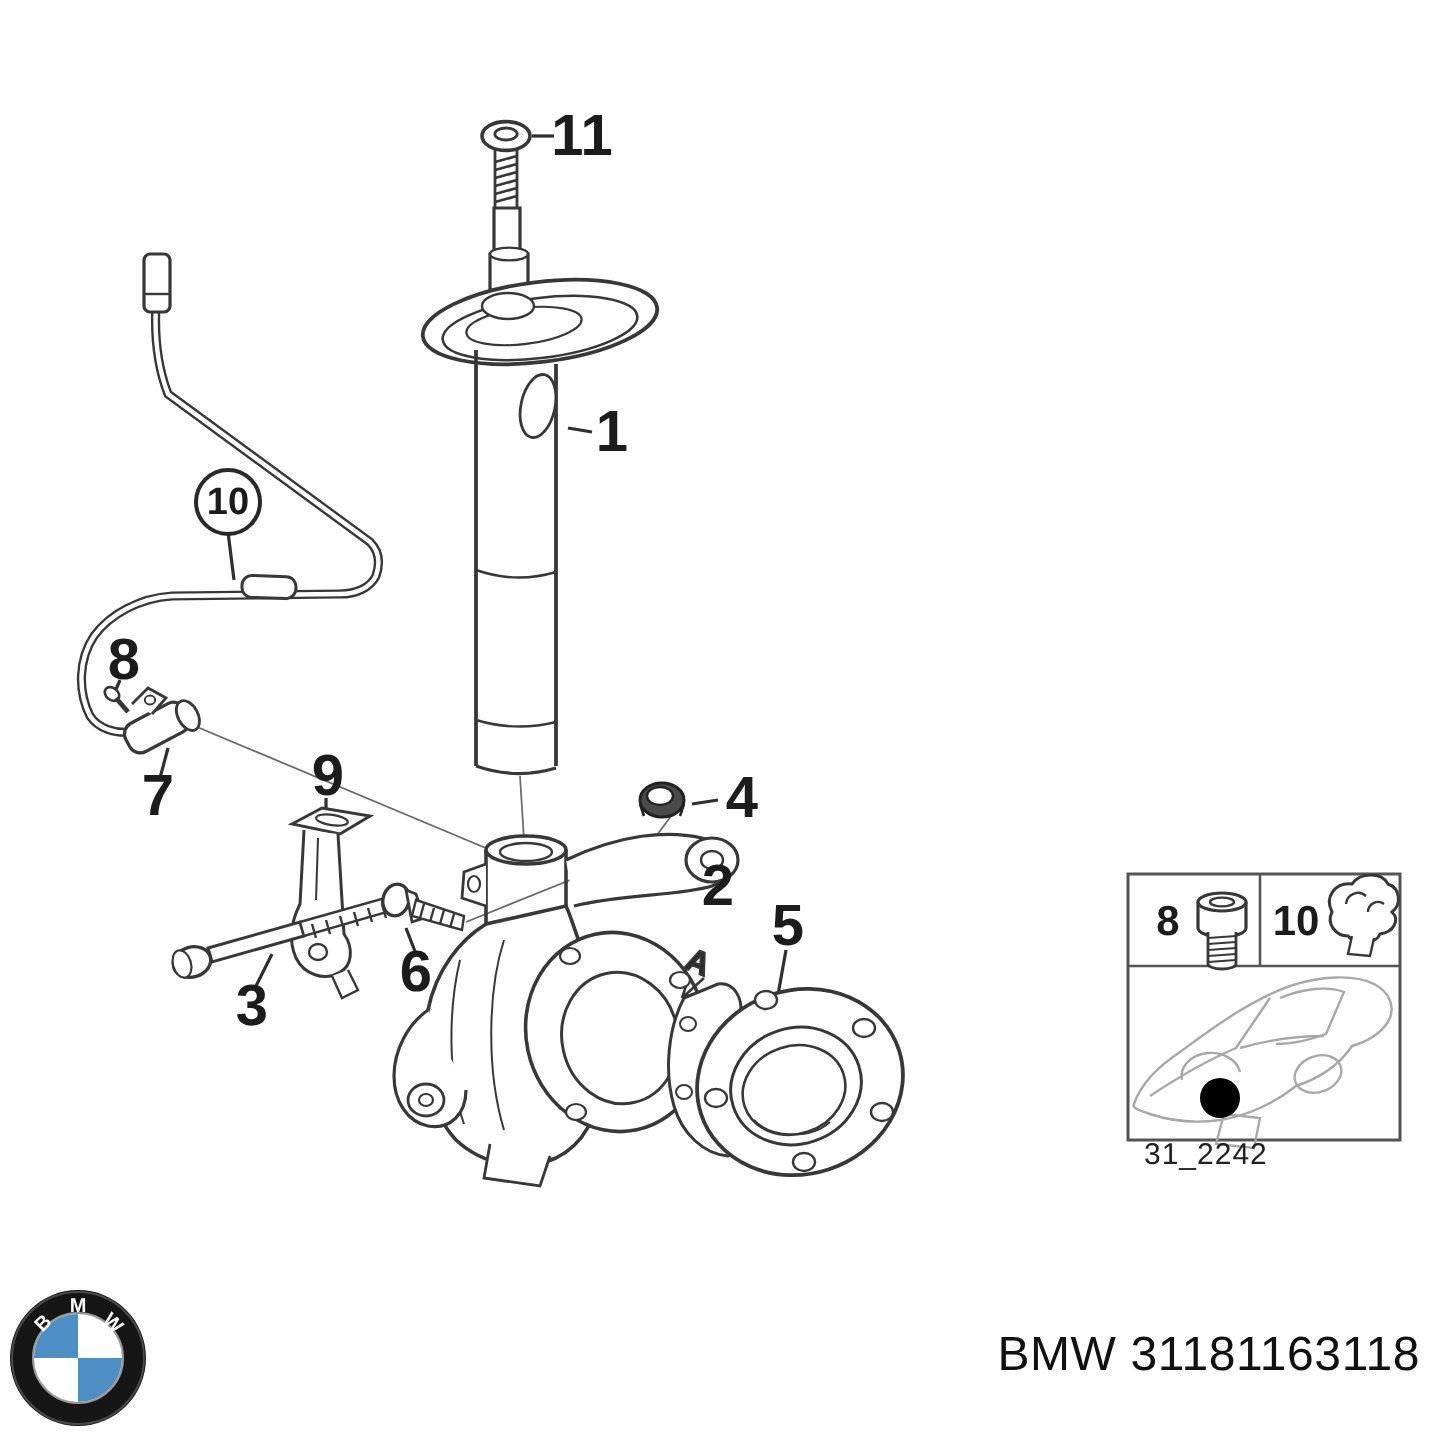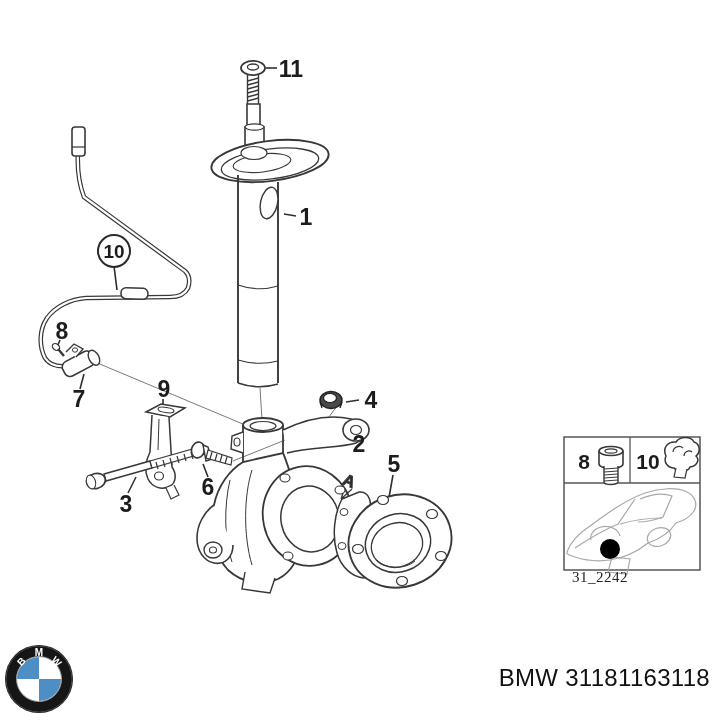--- a/index.html
+++ b/index.html
@@ -1,34 +1,34 @@
 <!DOCTYPE html>
 <html><head>
 <meta charset="utf-8">
 <style>
   html,body{margin:0;padding:0;}
   body{width:720px;height:720px;background:#ffffff;font-family:"Liberation Sans",sans-serif;}
   #stage{position:relative;width:720px;height:720px;background:#fff;overflow:hidden;}
   #art{position:absolute;left:0;top:0;width:720px;height:720px;}
   .callout{
     position:absolute;transform:translate(-50%,-50%);
-    font-family:"Liberation Sans",sans-serif;font-weight:bold;font-size:23px;color:#1c1c1c;
+    font-family:"Liberation Sans",sans-serif;font-weight:bold;font-size:29px;color:#1c1c1c;
     line-height:1;white-space:nowrap;user-select:none;
   }
   .callout.circled{
     width:30px;height:30px;border:2px solid #2a2a2a;border-radius:50%;
     display:flex;align-items:center;justify-content:center;font-size:19px;background:#fff;
   }
   .inset-label{
     position:absolute;transform:translate(-50%,-50%);
     font-family:"Liberation Sans",sans-serif;font-weight:bold;font-size:21px;color:#1c1c1c;line-height:1;
   }
   #inset-caption{
     position:absolute;left:572px;top:569px;
-    font-family:Liberation Serif, serif;font-size:15px;color:#222;letter-spacing:0.5px;
+    font-family:Liberation Sans, sans-serif;font-size:15px;color:#222;letter-spacing:0.5px;
   }
   #part-number{
     position:absolute;right:10px;top:664px;
     font-family:"Liberation Sans",sans-serif;font-size:24px;color:#111;letter-spacing:0.3px;
   }
 </style>
 </head>
 <body>
 
 <div id="stage">

